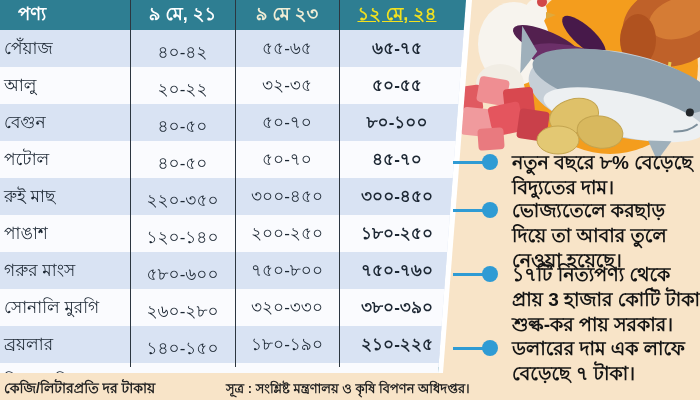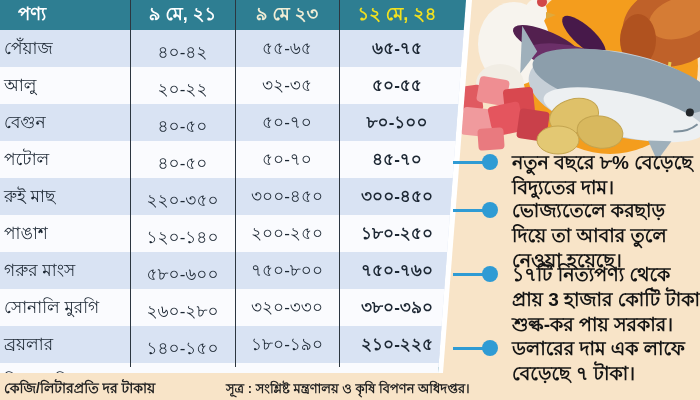--- a/index.html
+++ b/index.html
@@ -21,21 +21,21 @@
   .tbl-inner{
     position:absolute;left:0;top:0;width:467px;height:373px;
     clip-path:polygon(0 0,466px 0,438px 373px,0 373px);
     background:var(--row-blue,#d9e3f3);
   }
   .thead{display:flex;height:30px;background:var(--teal,#2e7e92);align-items:center;}
   .th{font-weight:bold;font-size:18px;display:flex;align-items:center;justify-content:center;box-sizing:border-box;}
   .th.c0{width:130px;justify-content:flex-start;padding-left:18px;color:#ffffff;}
   .th.c1{width:105px;color:#ffffff;}
   .th.c2{width:104px;color:var(--header-cream,#f1eed6);}
-  .th.c3{width:116px;color:var(--header-yellow,#f2e11f);}
+  .th.c3{width:116px;color:var(--header-yellow,#f2e11f);text-decoration:underline;}
   .rows{display:flex;flex-direction:column;height:322px;}
   .row{flex:1;display:flex;align-items:center;}
   .row.odd{background:var(--row-blue,#d9e3f3);}
   .row.even{background:var(--row-white,#fafbfe);}
   .cell{font-size:17px;color:#1c2733;box-sizing:border-box;}
   .cell.c0{width:130px;padding-left:4px;}
   .cell.c1{width:105px;text-align:center;margin-top:9px;}
   .cell.c2{width:104px;text-align:center;}
   .cell.c3{width:116px;text-align:center;font-weight:bold;}
   .bottom-strip{height:15px;background:var(--row-blue,#d9e3f3);}

